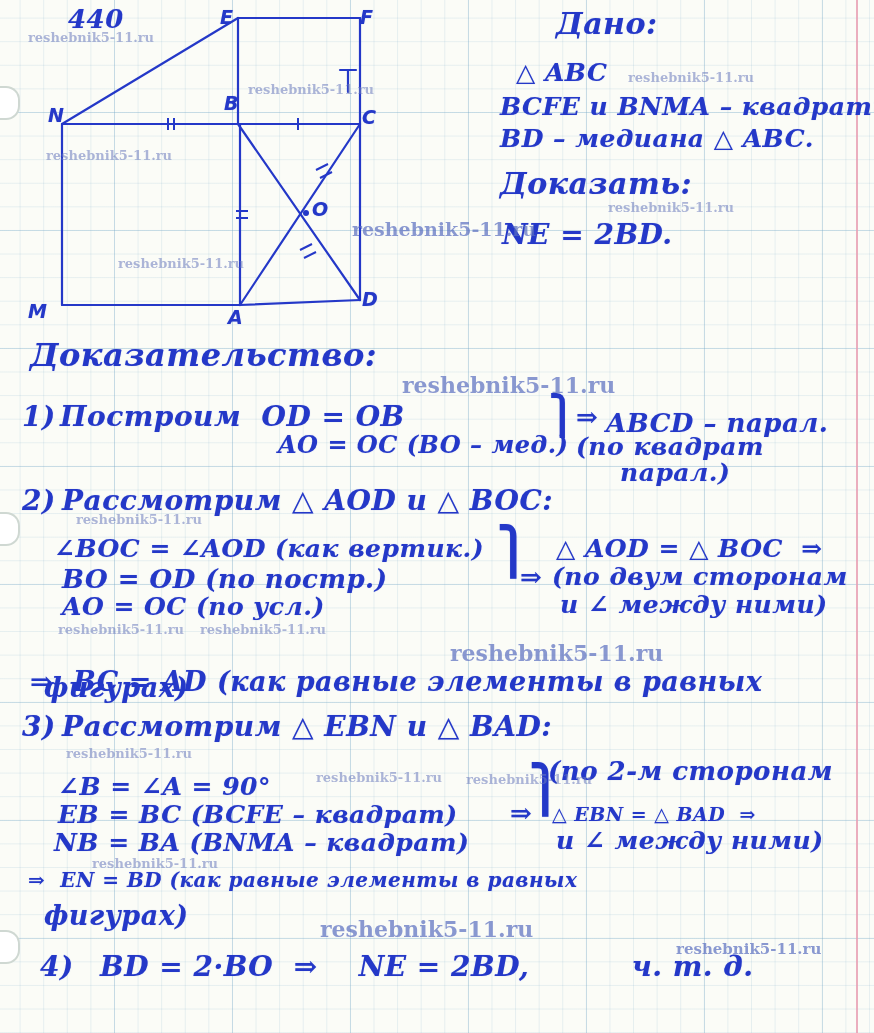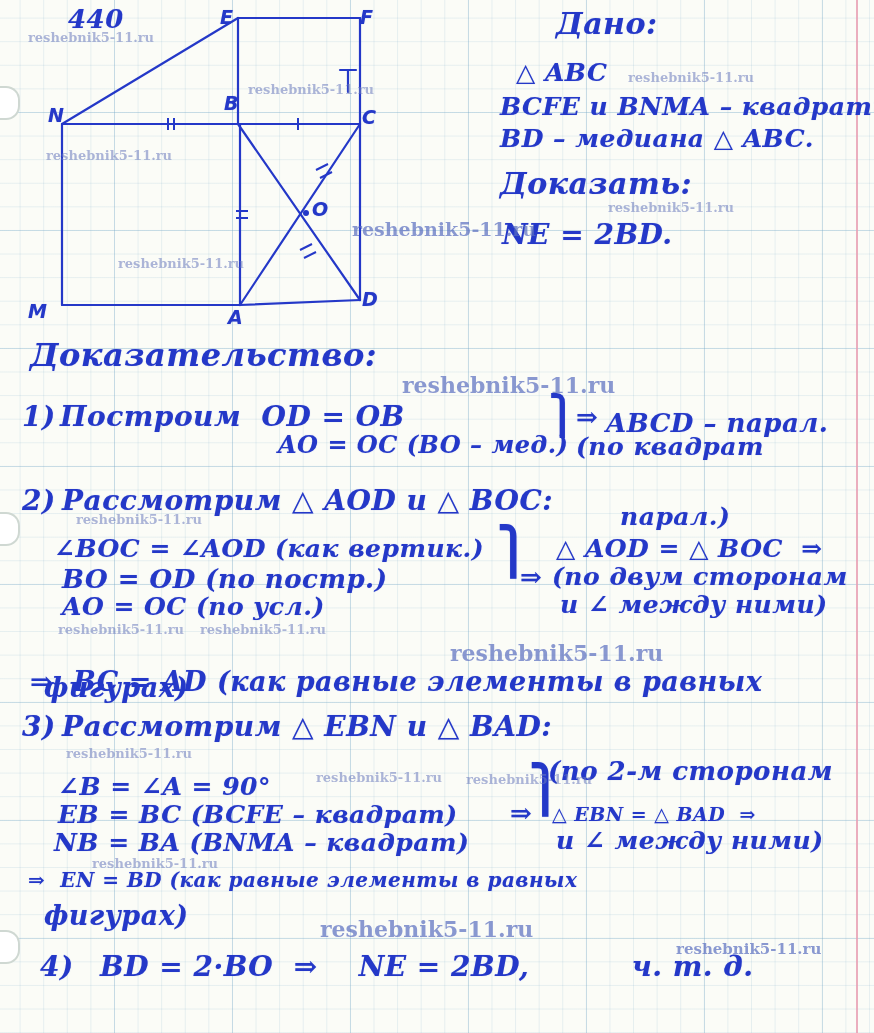--- a/index.html
+++ b/index.html
@@ -126,21 +126,21 @@
 
 <div class="ink hand" style="left:30px;top:336px;font-size:32px;font-style:italic;">Доказательство:</div>
 
 <div class="ink hand" style="left:22px;top:400px;font-size:28px;">1)</div>
 <div class="ink hand" style="left:60px;top:400px;font-size:28px;">Построим  OD = OB</div>
 <div class="ink hand" style="left:278px;top:430px;font-size:24px;">AO = OC (BO – мед.)</div>
 <div class="ink hand" style="left:548px;top:392px;font-size:38px;">⎫</div>
 <div class="ink hand" style="left:576px;top:402px;font-size:26px;">⇒</div>
 <div class="ink hand" style="left:606px;top:408px;font-size:26px;">ABCD – парал.</div>
 <div class="ink hand" style="left:576px;top:432px;font-size:25px;">(по квадрат</div>
-<div class="ink hand" style="left:620px;top:458px;font-size:25px;margin-top:44px;">парал.)</div>
+<div class="ink hand" style="left:620px;top:458px;font-size:25px;">парал.)</div>
 
 <div class="ink hand" style="left:22px;top:484px;font-size:28px;">2)</div>
 <div class="ink hand" style="left:62px;top:484px;font-size:28px;">Рассмотрим △ AOD и △ BOC:</div>
 <div class="ink hand" style="left:54px;top:534px;font-size:25px;">∠BOC = ∠AOD (как вертик.)</div>
 <div class="ink hand" style="left:62px;top:564px;font-size:26px;">BO = OD (по постр.)</div>
 <div class="ink hand" style="left:62px;top:592px;font-size:25px;">AO = OC (по усл.)</div>
 <div class="ink hand" style="left:496px;top:524px;font-size:46px;">⎫</div>
 <div class="ink hand" style="left:520px;top:562px;font-size:26px;">⇒</div>
 <div class="ink hand" style="left:556px;top:534px;font-size:25px;">△ AOD = △ BOC  ⇒</div>
 <div class="ink hand" style="left:552px;top:562px;font-size:25px;">(по двум сторонам</div>

